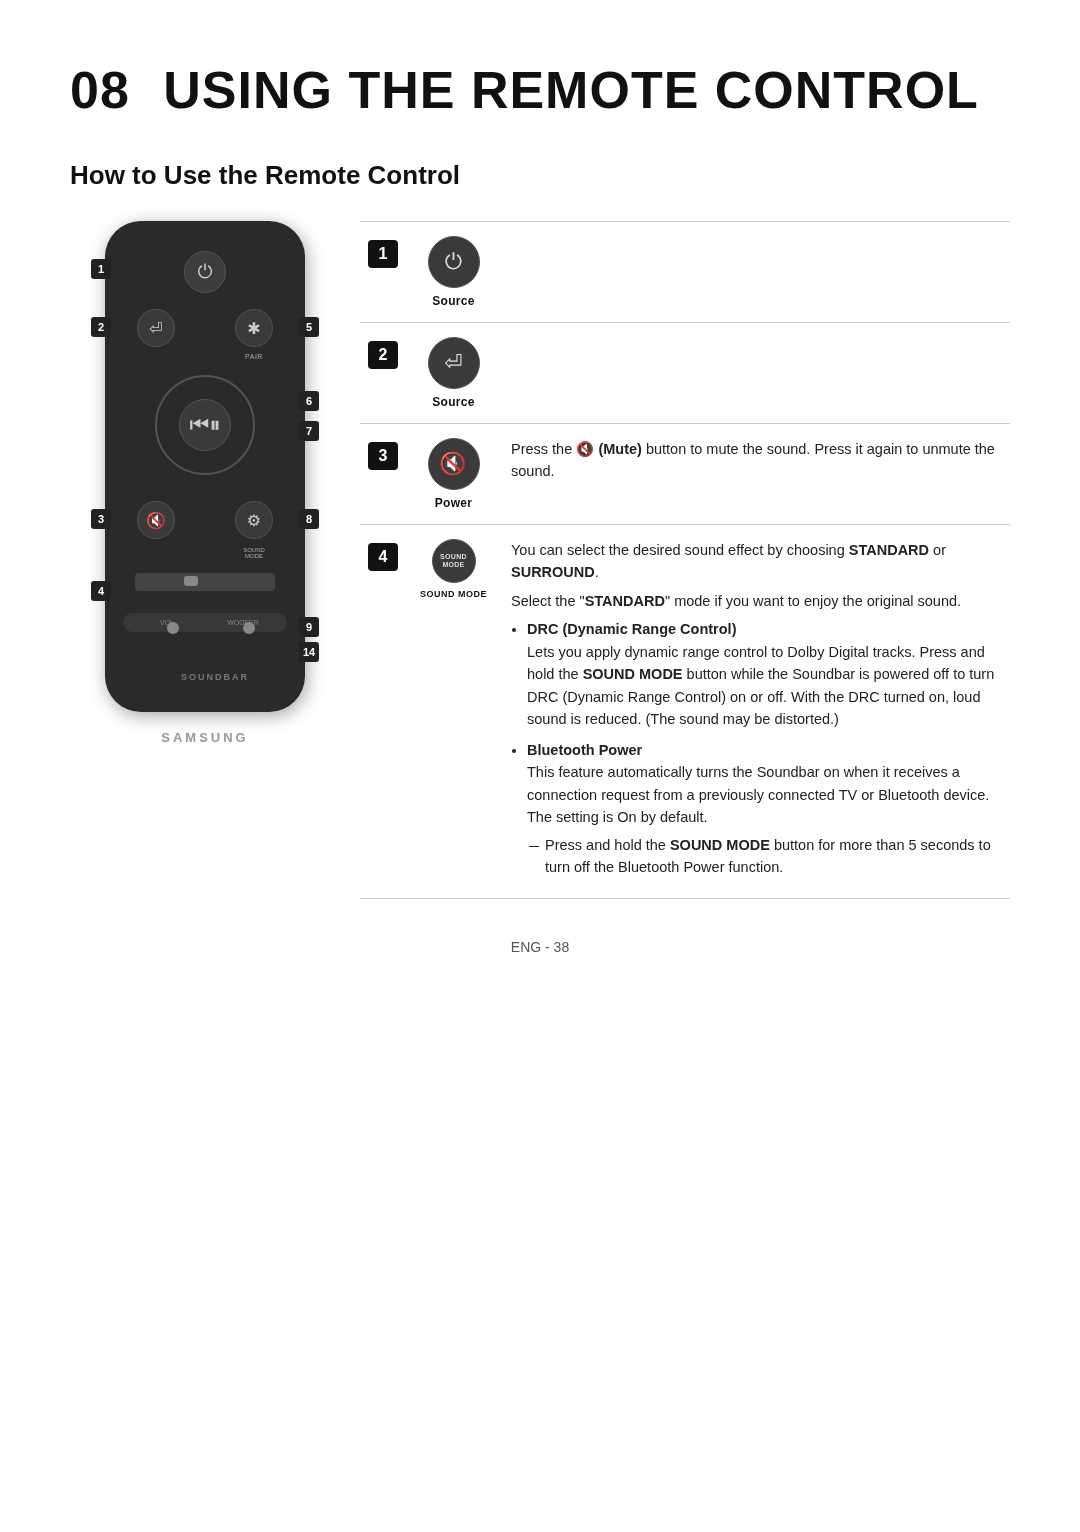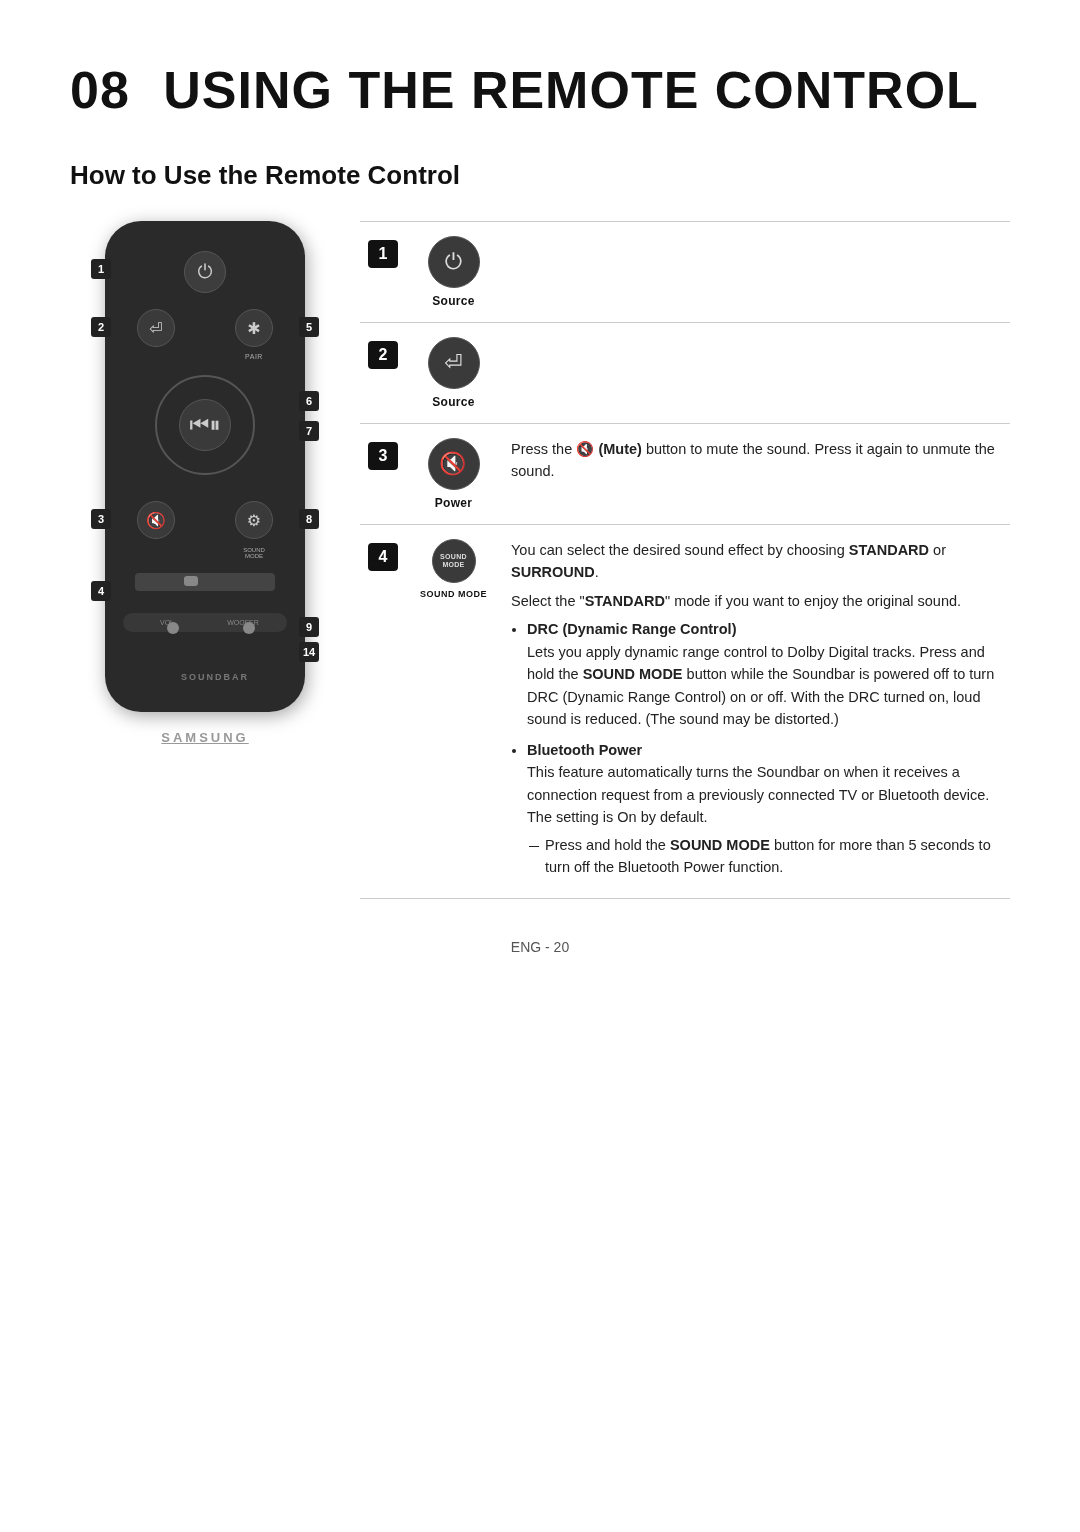--- a/index.html
+++ b/index.html
@@ -181,21 +181,20 @@
       font-weight: 600;
       margin-left: 20px;
     }
     .remote-samsung {
       font-size: 13px;
       color: #999;
       letter-spacing: 3px;
       font-weight: 700;
       text-align: center;
       margin-top: 18px;
-      text-decoration: underline;
     }
     
     .callout {
       position: absolute;
       width: 20px;
       height: 20px;
       background: #222;
       color: #fff;
       font-size: 11px;
       font-weight: 700;
@@ -479,13 +478,13 @@
               Press and hold the <span class="bold">SOUND MODE</span> button for more than 5 seconds to turn off the Bluetooth Power function.
             </div>
           </li>
         </ul>
       </div>
     </div>
 
   </div>
 </div>
 
-<div class="page-footer">ENG - 20</div>
+<div class="page-footer">ENG - 38</div>
 
 </body></html>

